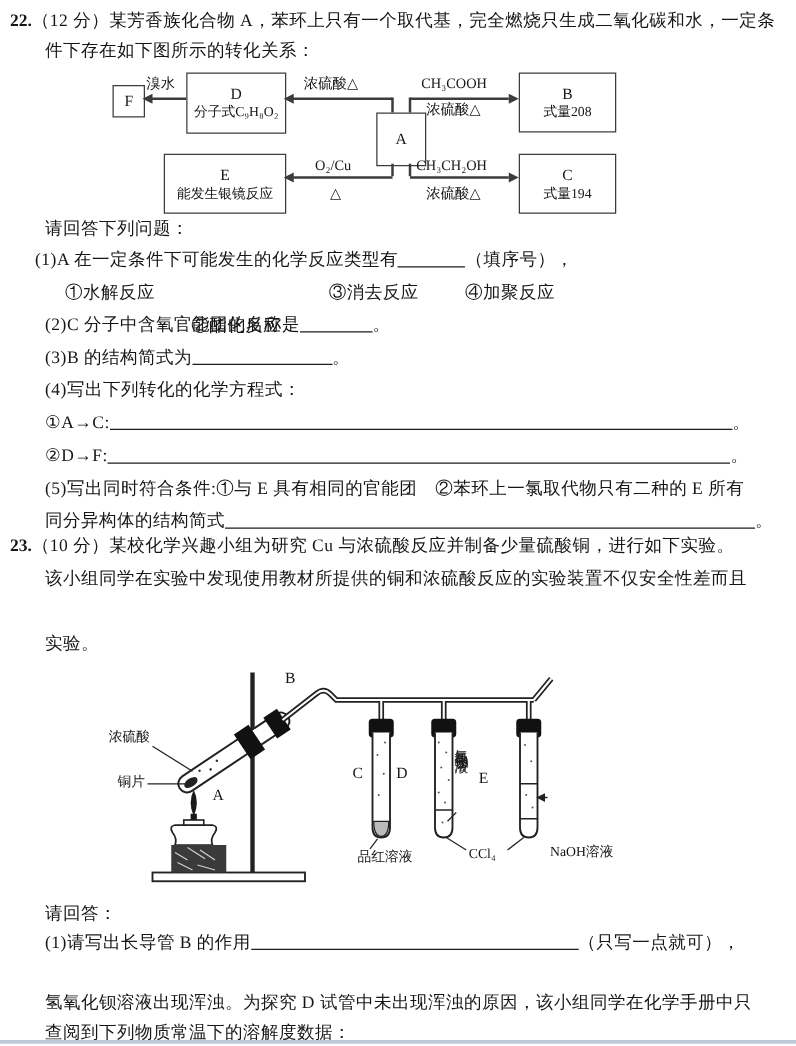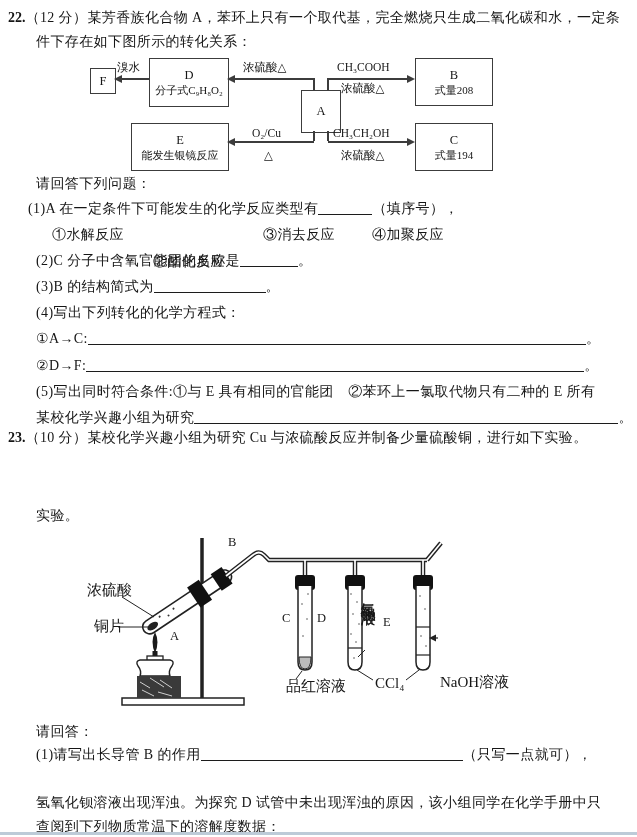--- a/index.html
+++ b/index.html
@@ -14,21 +14,21 @@
   .box .bt{font-size:12.5px;line-height:15px;}
   .box .bd{font-size:11px;line-height:14px;letter-spacing:0;}
   .hl{position:absolute;background:#3c3c3c;height:1.6px;}
   .vl{position:absolute;background:#3c3c3c;width:1.6px;}
   .ah-l{position:absolute;width:0;height:0;border-top:4px solid transparent;border-bottom:4px solid transparent;border-right:8px solid #3c3c3c;}
   .ah-r{position:absolute;width:0;height:0;border-top:4px solid transparent;border-bottom:4px solid transparent;border-left:8px solid #3c3c3c;}
   .flbl{position:absolute;font-size:11.5px;line-height:13px;white-space:nowrap;letter-spacing:0;}
   
   #fig{position:absolute;left:60px;top:524px;width:480px;height:200px;}
   #fig svg{position:absolute;left:0;top:0;}
-  .fl{position:absolute;font-size:15px;line-height:13px;white-space:nowrap;letter-spacing:0;}
+  .fl{position:absolute;font-size:11px;line-height:13px;white-space:nowrap;letter-spacing:0;}
   .fl.big{font-size:12.5px;}
   .fl.vert{writing-mode:vertical-rl;letter-spacing:1.5px;height:76px;}
   #bottom-rule{position:absolute;left:0;top:832px;width:637px;height:3px;background:#bdcbd8;}
 </style>
 </head>
 <body>
 
 <div id="page">
 
   <div class="t" style="left:8px;top:9px;"><span class="num">22.</span><span>（12 分）某芳香族化合物 A，苯环上只有一个取代基，完全燃烧只生成二氧化碳和水，一定条</span></div>
@@ -91,23 +91,24 @@
   <div class="t" style="left:52px;top:226px;">①水解反应</div>
   <div class="t" style="left:153px;top:226px;margin-top:27px;">②酯化反应</div>
   <div class="t" style="left:263px;top:226px;">③消去反应</div>
   <div class="t" style="left:372px;top:226px;">④加聚反应</div>
   <div class="t" style="left:36px;top:252px;"><span>(2)C 分子中含氧官能团的名称是</span><span class="blank" style="width:58px;"></span><span>。</span></div>
   <div class="t" style="left:36px;top:278px;"><span>(3)B 的结构简式为</span><span class="blank" style="width:112px;"></span><span>。</span></div>
   <div class="t" style="left:36px;top:304px;">(4)写出下列转化的化学方程式：</div>
   <div class="t" style="left:36px;top:330px;"><span>①A→C:</span><span class="blank" style="width:498px;"></span><span>。</span></div>
   <div class="t" style="left:36px;top:357px;"><span>②D→F:</span><span class="blank" style="width:498px;"></span><span>。</span></div>
   <div class="t" style="left:36px;top:383px;">(5)写出同时符合条件:①与 E 具有相同的官能团　②苯环上一氯取代物只有二种的 E 所有</div>
-  <div class="t" style="left:36px;top:409px;"><span>某校化学兴趣小组为研究</span><span class="blank" style="width:424px;"></span><span>。</span></div>
+  <div class="t" style="left:36px;top:409px;"><span>同分异构体的结构简式</span><span class="blank" style="width:424px;"></span><span>。</span></div>
 
   <div class="t" style="left:8px;top:429px;"><span class="num">23.</span><span>（10 分）某校化学兴趣小组为研究 Cu 与浓硫酸反应并制备少量硫酸铜，进行如下实验。</span></div>
+  <div class="t" style="left:36px;top:455px;">该小组同学在实验中发现使用教材所提供的铜和浓硫酸反应的实验装置不仅安全性差而且</div>
   <div class="t" style="left:36px;top:507px;">实验。</div>
 
   <div id="fig">
     <svg width="480" height="200" viewBox="0 0 480 200">
 
       <g>
         <rect x="62" y="174" width="122" height="7" fill="#fff" stroke="#222" stroke-width="1.5"></rect>
         <line x1="142" y1="14" x2="142" y2="174" stroke="#222" stroke-width="3.5"></line>
       </g>
 

